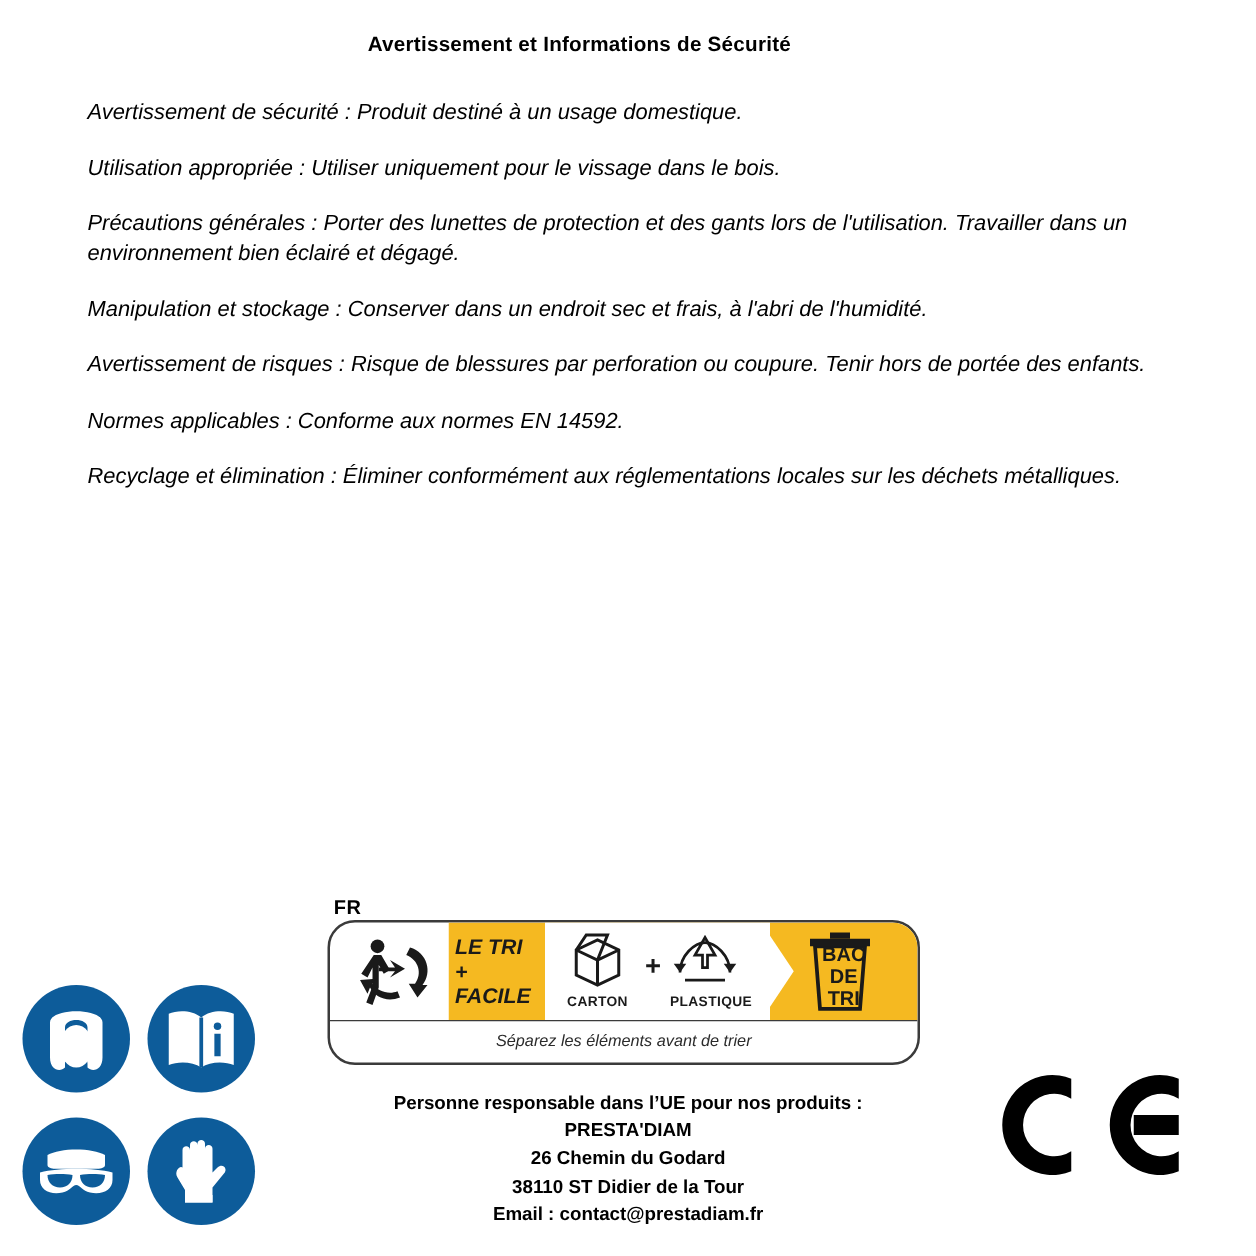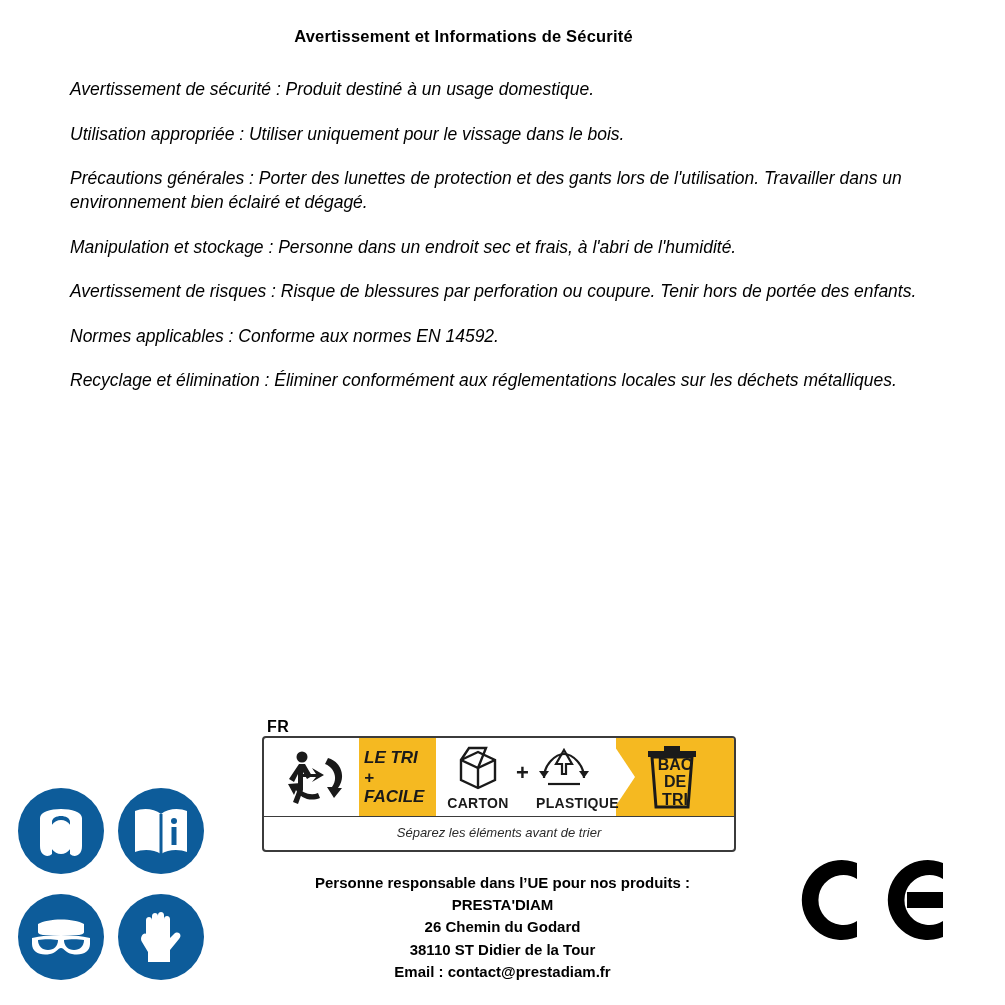--- a/index.html
+++ b/index.html
@@ -84,21 +84,21 @@
     font-weight: bold;
     letter-spacing: 0.5px;
   }
   .tri-box {
     position: absolute;
     left: 0;
     top: 18px;
     width: 470px;
     height: 112px;
     border: 2px solid #3b3b3b;
-    border-radius: 4px;
+    border-radius: 22px;
     background: #ffffff;
     overflow: hidden;
   }
   .tri-yellow {
     position: absolute;
     left: 95px;
     top: 0px;
     width: 375px;
     height: 78px;
     background: #f5b921;
@@ -163,21 +163,21 @@
     color: #1a1a1a;
   }
   .tri-plastique {
     position: absolute;
     left: 272px;
     top: 6px;
     width: 78px;
     text-align: left;
   }
   .mat-label {
-    font-size: 14px;
+    font-size: 11px;
     font-weight: bold;
     letter-spacing: 0.3px;
     color: #1a1a1a;
     margin-top: 1px;
   }
   .tri-bac {
     position: absolute;
     left: 378px;
     top: 5px;
     width: 60px;
@@ -231,21 +231,21 @@
 <body>
 
 <div class="page">
 
   <div class="doc-title">Avertissement et Informations de Sécurité</div>
 
   <div class="body-text">
     <p class="para">Avertissement de sécurité : Produit destiné à un usage domestique.</p>
     <p class="para">Utilisation appropriée : Utiliser uniquement pour le vissage dans le bois.</p>
     <p class="para">Précautions générales : Porter des lunettes de protection et des gants lors de l'utilisation. Travailler dans un environnement bien éclairé et dégagé.</p>
-    <p class="para">Manipulation et stockage : Personne dans un endroit sec et frais, à l'abri de l'humidité.</p>
+    <p class="para">Manipulation et stockage : Conserver dans un endroit sec et frais, à l'abri de l'humidité.</p>
     <p class="para">Avertissement de risques : Risque de blessures par perforation ou coupure. Tenir hors de portée des enfants.</p>
     <p class="para">Normes applicables : Conforme aux normes EN 14592.</p>
     <p class="para">Recyclage et élimination : Éliminer conformément aux réglementations locales sur les déchets métalliques.</p>
   </div>
 
   <div class="picto-grid">
 
     <div class="picto p1">
       <svg viewBox="0 0 86 86" xmlns="http://www.w3.org/2000/svg">
         <path d="M22 30 C22 18, 64 18, 64 30 L64 58 C64 68, 56 70, 52 66 L52 34 C52 26, 34 26, 34 34 L34 66 C30 70, 22 68, 22 58 Z" fill="#ffffff"></path>

